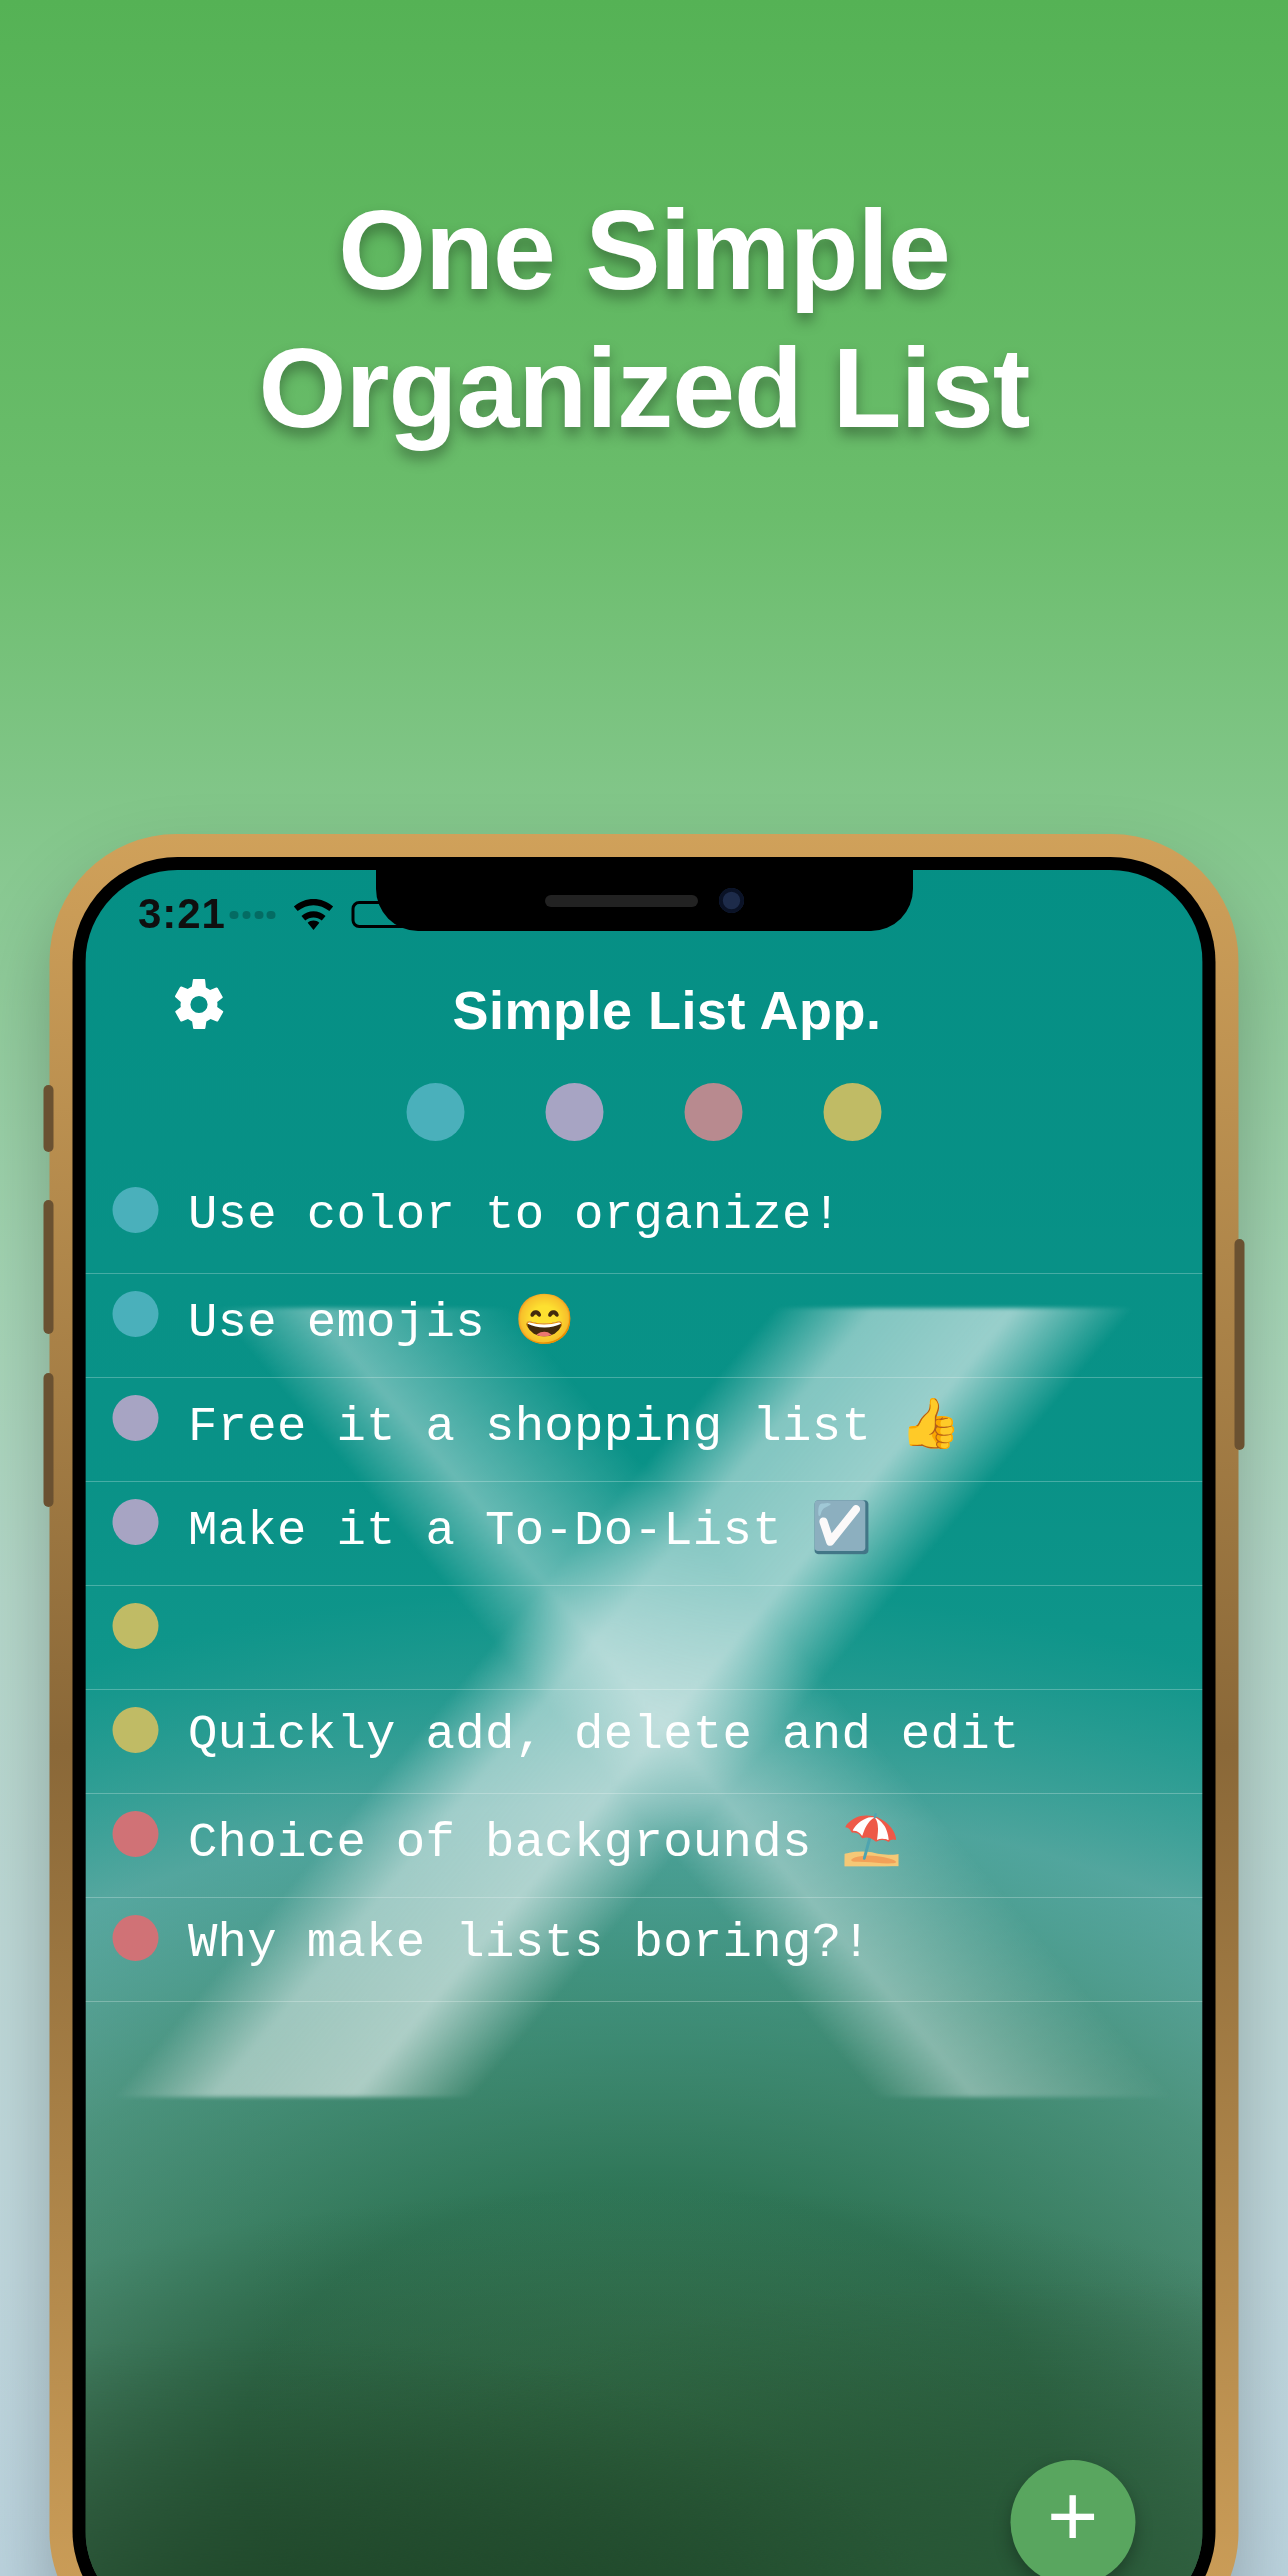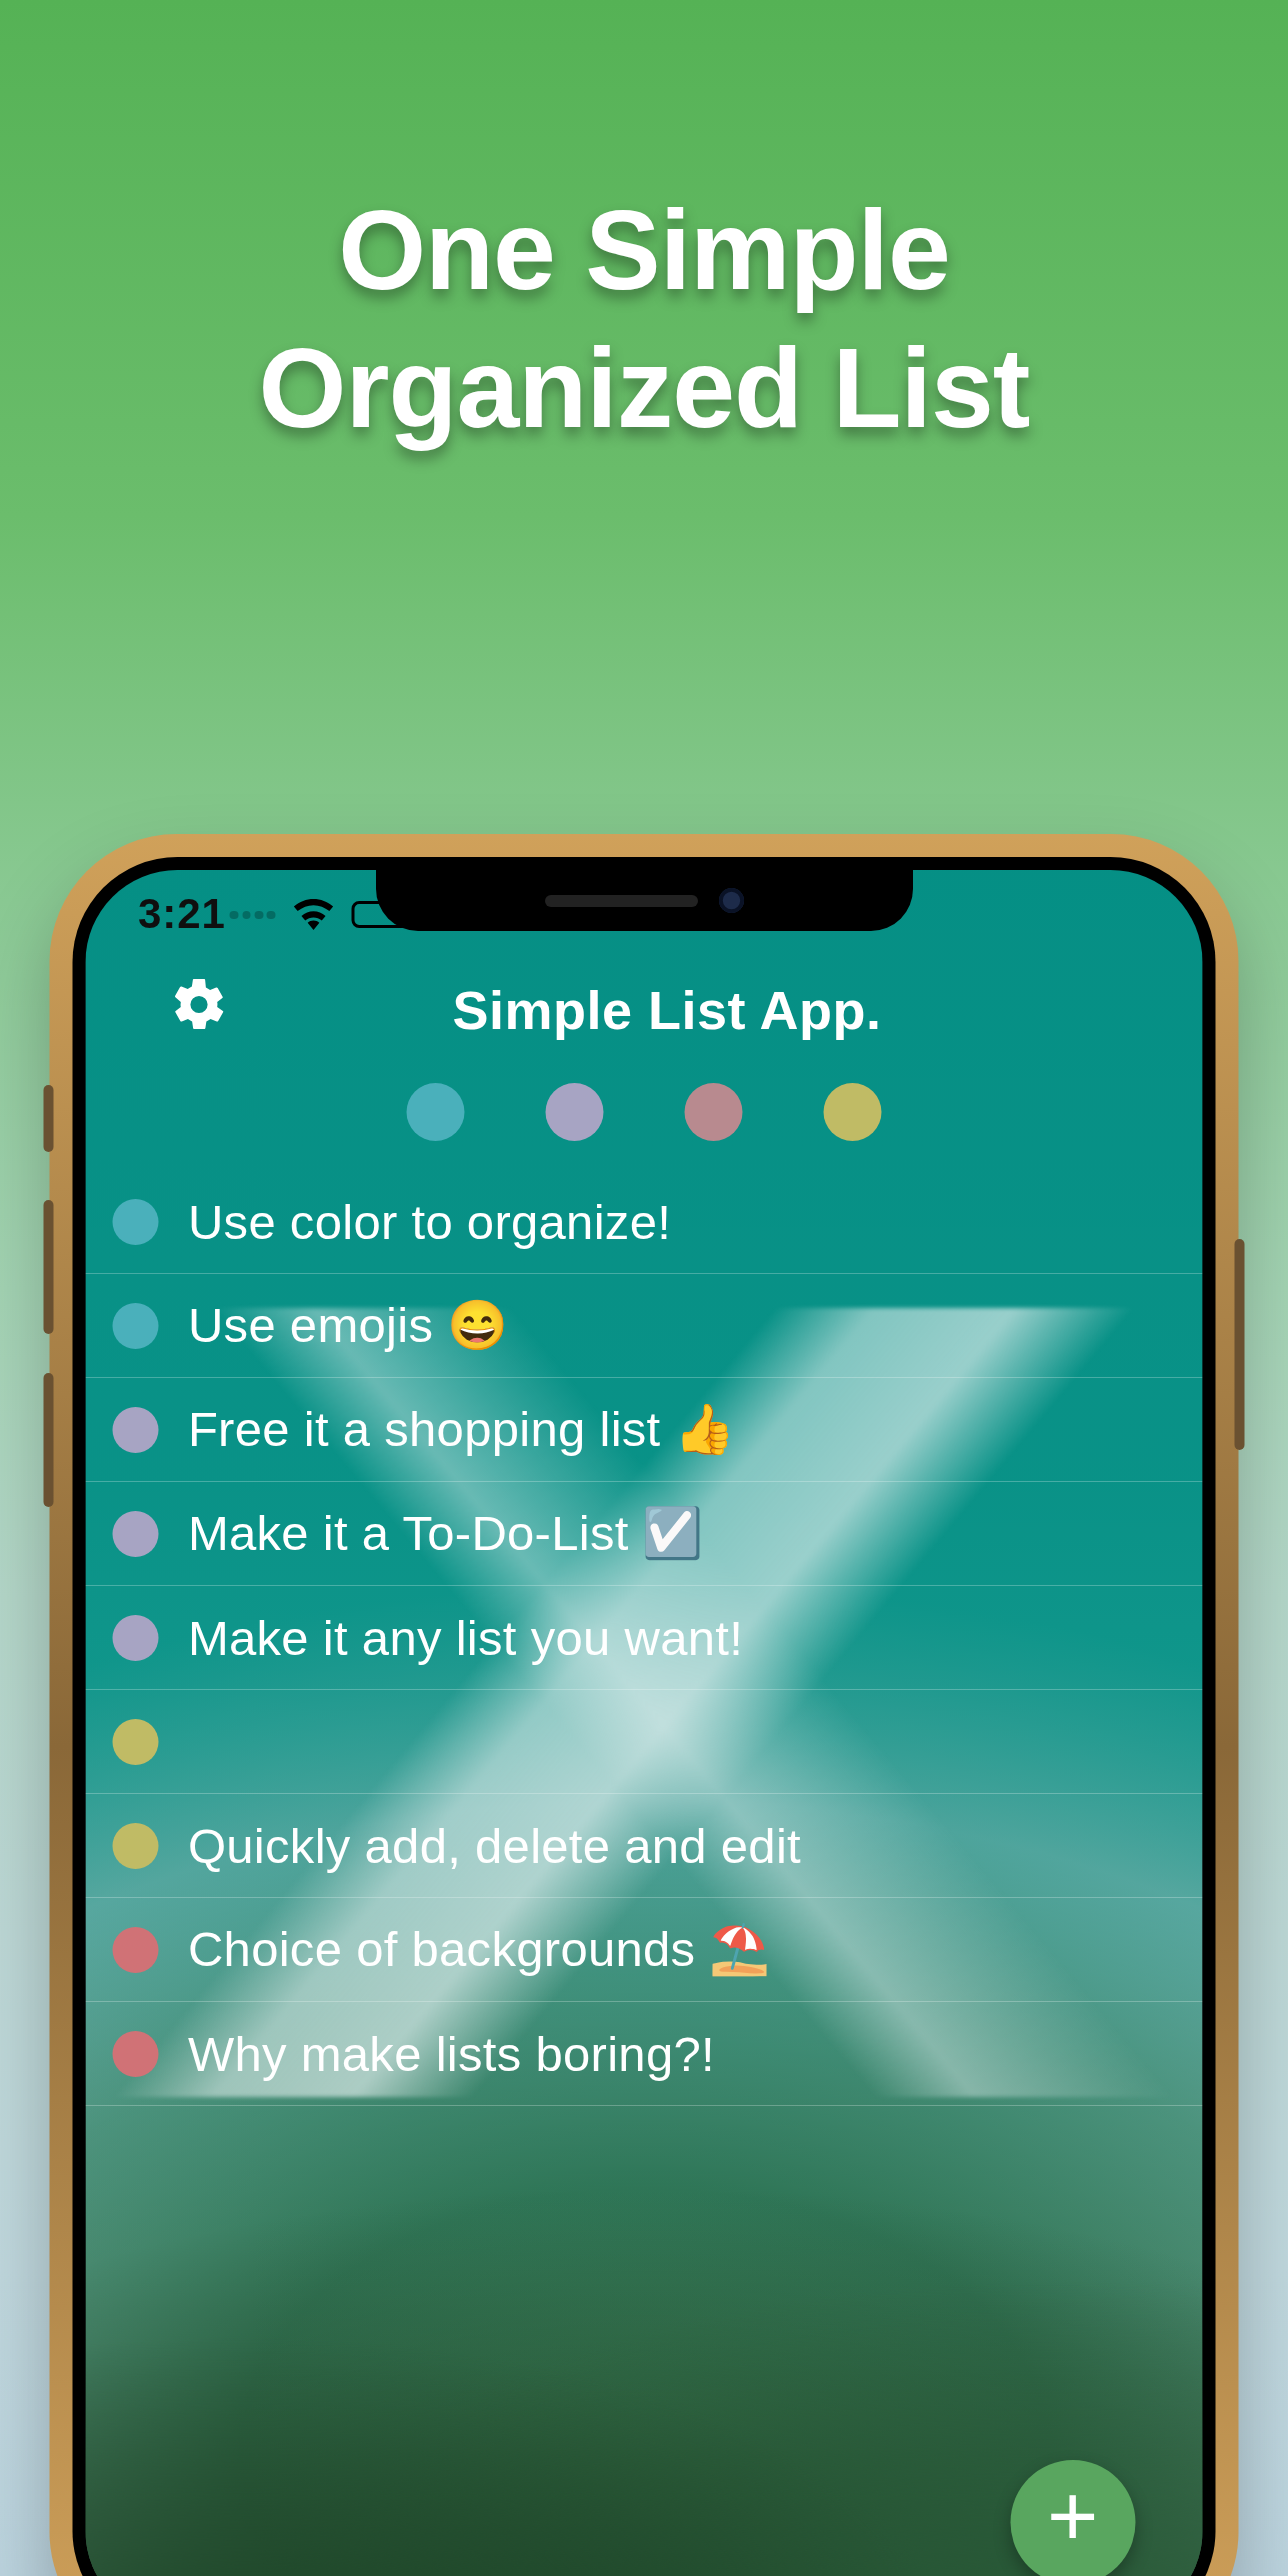--- a/index.html
+++ b/index.html
@@ -124,24 +124,25 @@
   .gear-btn { position:absolute; left:33px; top:13.4px; width:69px; height:69px; display:flex; align-items:center; justify-content:center; color:#fff; }
   .gear-btn svg { width:59px; height:59px; }
 
   
   .colors { display:flex; justify-content:center; gap:81px; padding: 21px 0 29px; z-index:10; position:relative; }
   .color-dot-lg { width:58px; height:58px; border-radius:50%; }
 
   
   .list { position:relative; z-index:10; }
   .row {
-    display:flex; align-items:center;
+    display:flex; 
     padding: 17px 33px 17px 27px;
     min-height: 104px;
     border-bottom: 1.9px solid rgba(255,255,255,0.25);
+    font-family: Liberation Mono, monospace;
   }
   .row .dot { width:46px; height:46px; border-radius:50%; margin-right:29px; flex-shrink:0; }
   .row .text { color:#fff; font-size:49px; font-weight:400; letter-spacing:0.3px; }
 
   
   .c-teal   { background:#4ab0bb; }
   .c-lav    { background:#a7a4c3; }
   .c-mauve  { background:#b88a8f; }
   .c-olive  { background:#c0bb65; }
   .c-coral  { background:#d07276; }
@@ -228,24 +229,20 @@
           </div>
           <div class="row">
             <span class="dot c-lav"></span>
             <span class="text">Free it a shopping list 👍</span>
           </div>
           <div class="row">
             <span class="dot c-lav"></span>
             <span class="text">Make it a To-Do-List ☑️</span>
           </div>
           <div class="row">
-            <span class="dot c-lav"></span>
-            <span class="text">Make it any list you want!</span>
-          </div>
-          <div class="row">
             <span class="dot c-olive"></span>
           </div>
           <div class="row">
             <span class="dot c-olive"></span>
             <span class="text">Quickly add, delete and edit</span>
           </div>
           <div class="row">
             <span class="dot c-coral"></span>
             <span class="text">Choice of backgrounds ⛱️</span>
           </div>

